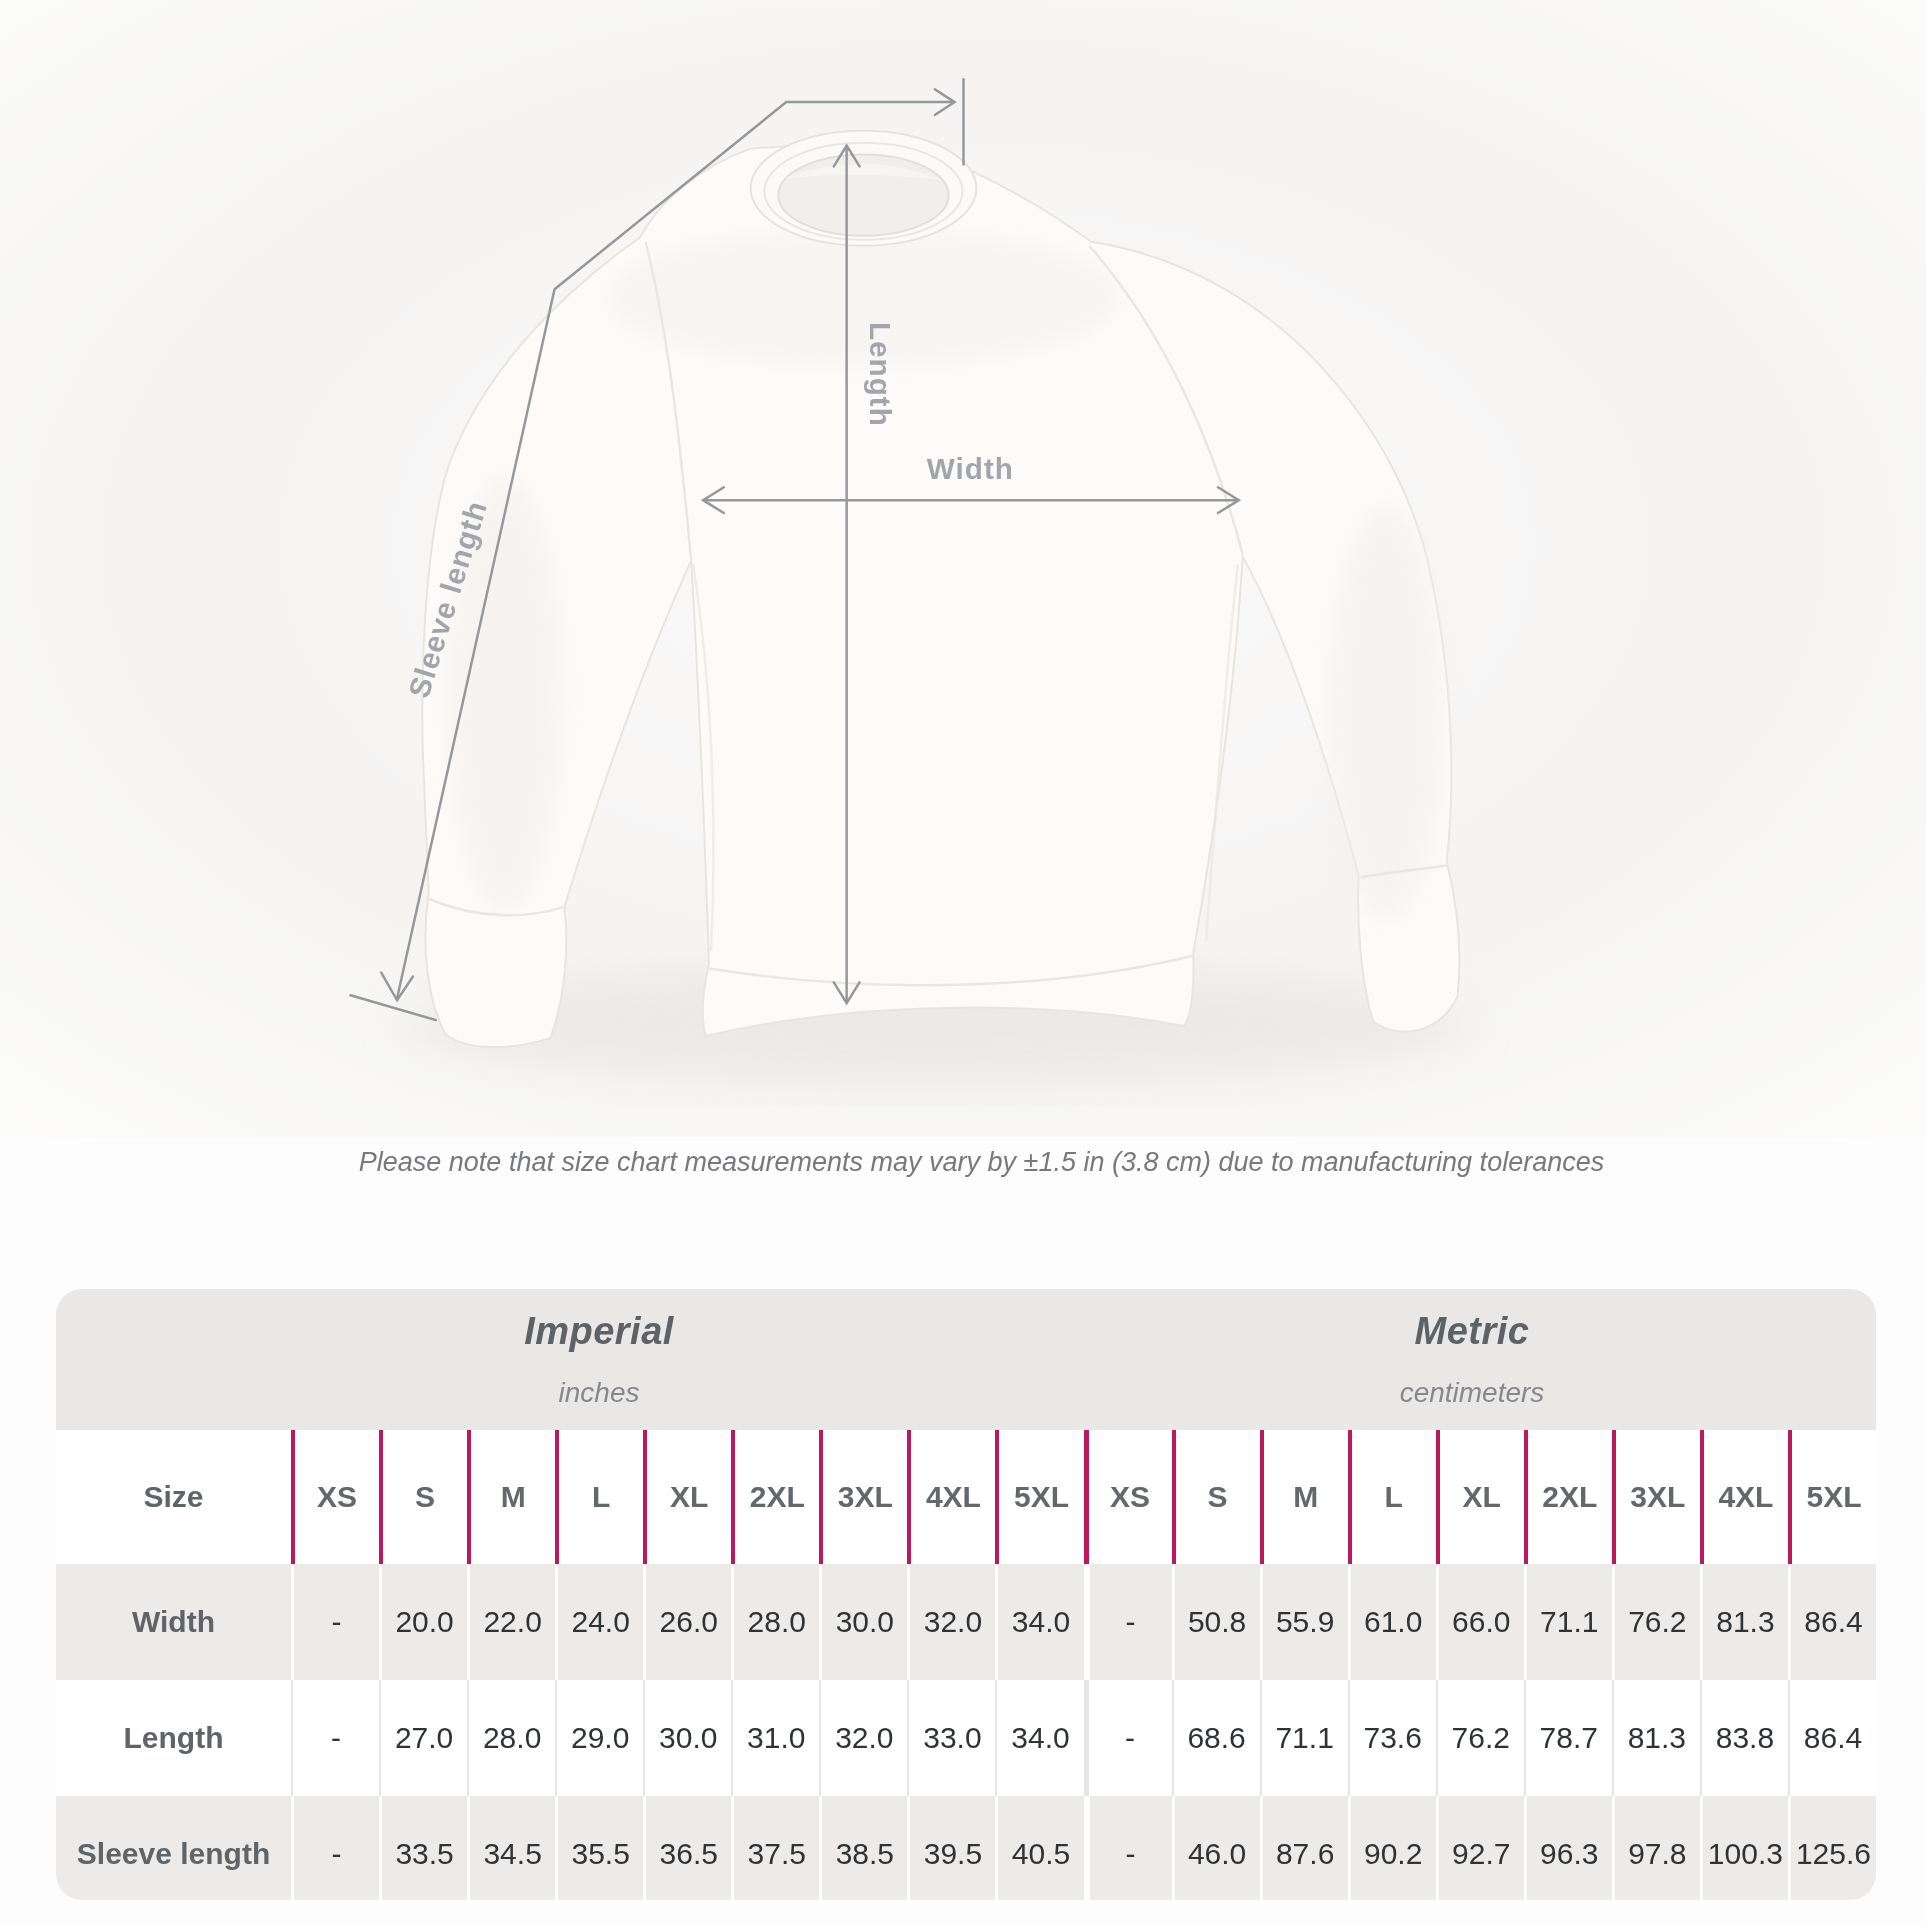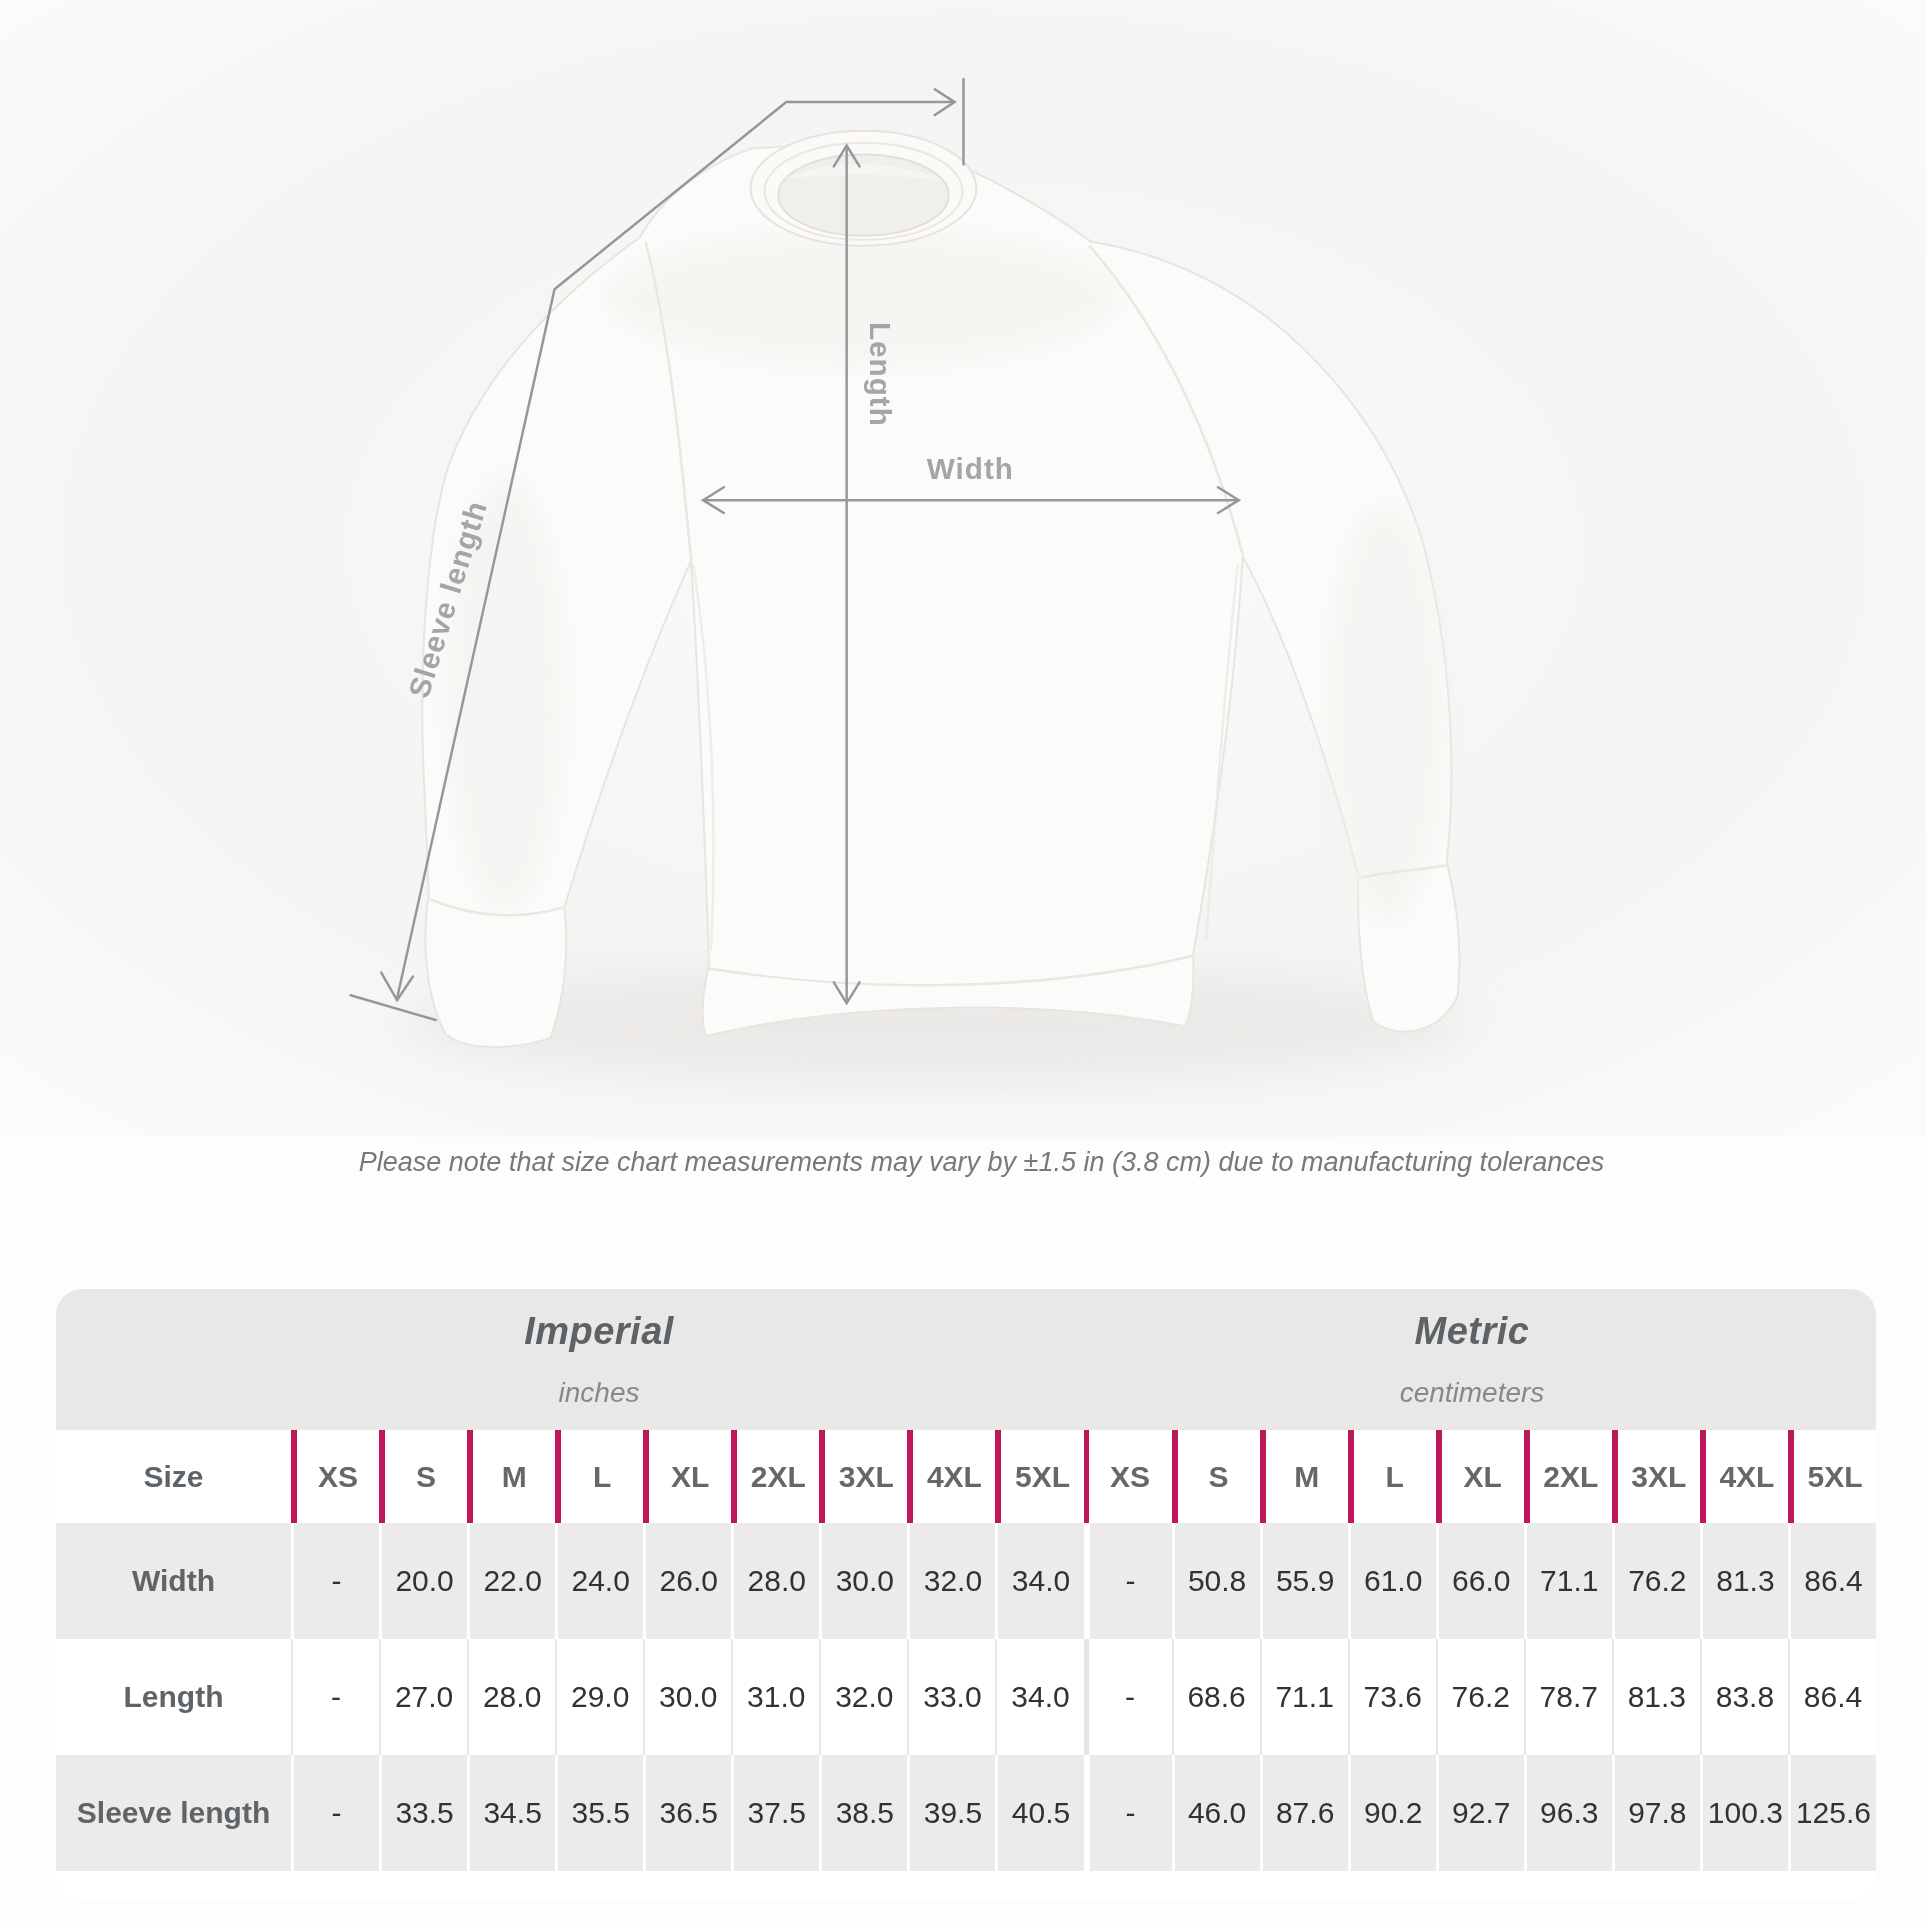--- a/index.html
+++ b/index.html
@@ -16,22 +16,22 @@
   .size-table{position:absolute;left:56px;top:1289px;width:1820px;height:611px;
               border-radius:26px;overflow:hidden;background:#ffffff;}
   .band{position:relative;height:141px;background:#e9e8e7;}
   .unit-group{position:absolute;top:0;height:141px;display:flex;flex-direction:column;
               align-items:center;justify-content:center;transform:translateX(-50%);gap:12px;}
   .unit-name{font-size:38px;font-weight:bold;font-style:italic;color:#5d6266;letter-spacing:0.5px;}
   .unit-sub{margin-top:12px;font-size:28px;font-style:italic;color:#85898d;}
 
   .trow{display:grid;grid-template-columns:235px repeat(18,1fr);}
   .trow .c{display:flex;align-items:center;justify-content:center;font-size:30px;color:#303335;}
-  .row-header{height:93px;background:#ffffff;}
-  .row-header .c{color:#64686b;font-weight:bold;border-left:6px solid #be185d;}
+  .row-header{height:134px;background:#ffffff;}
+  .row-header .c{color:#64686b;font-weight:bold;border-left:4px solid #be185d;}
   .trow-data{height:116px;}
   .row-gray{background:#ecebea;}
   .row-gray .c{border-left:3px solid #ffffff;}
   .row-white{background:#ffffff;}
   .row-white .c{border-left:2px solid #e7e6e6;}
   .trow .c.first{border-left:none;font-weight:bold;color:#5f6468;}
   .row-header .c.metric-start,.row-white .c.metric-start{border-left-width:5px;}
   .row-gray .c.metric-start{border-left-width:6px;}
 </style>
 </head>

